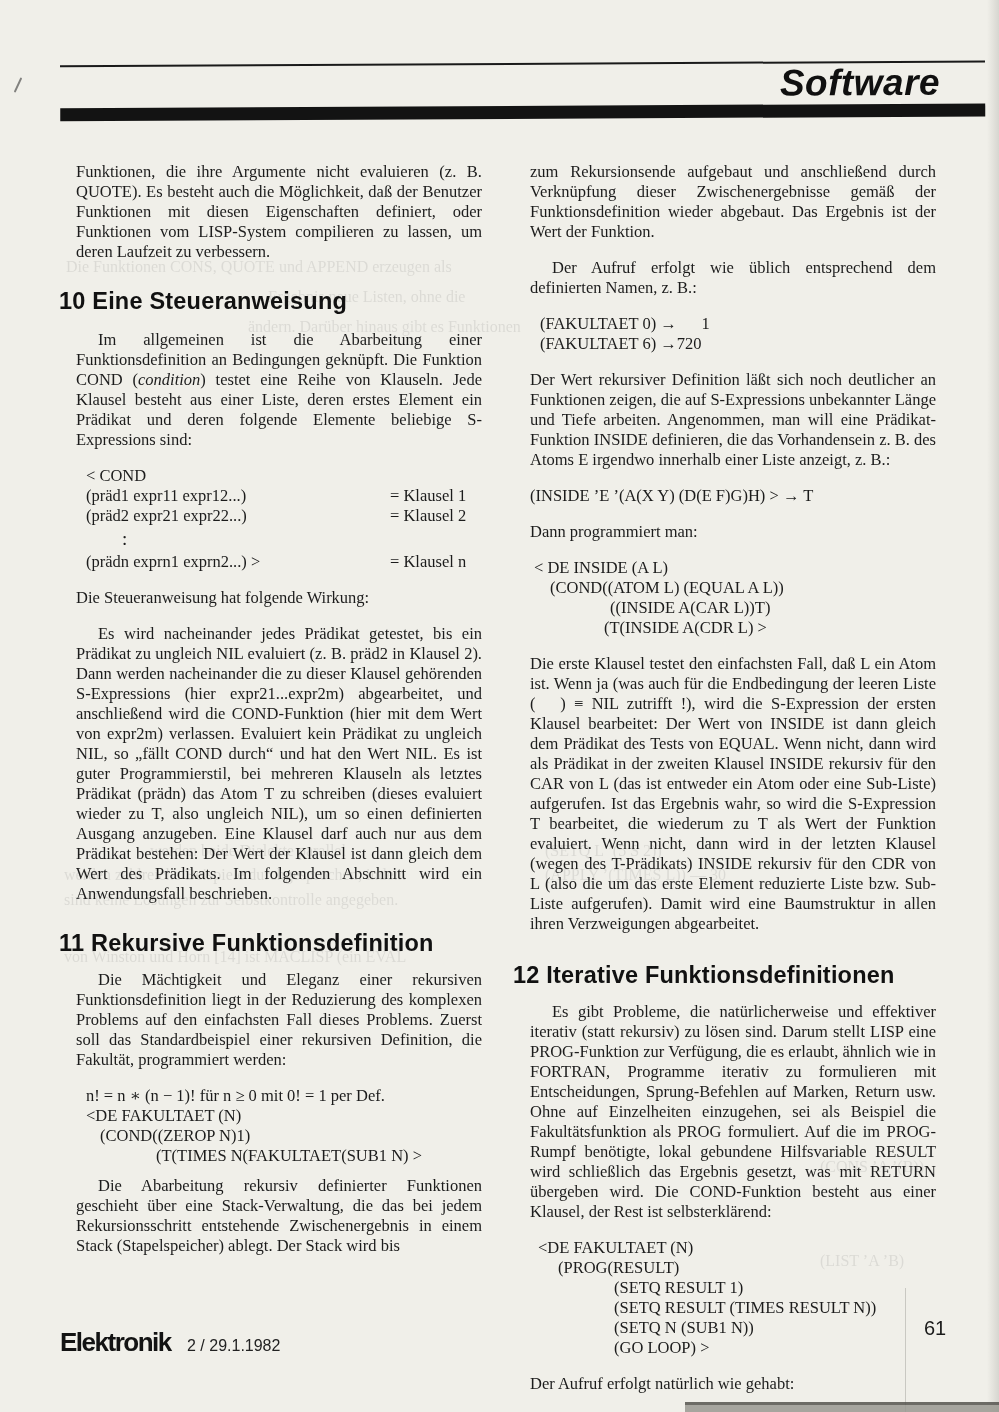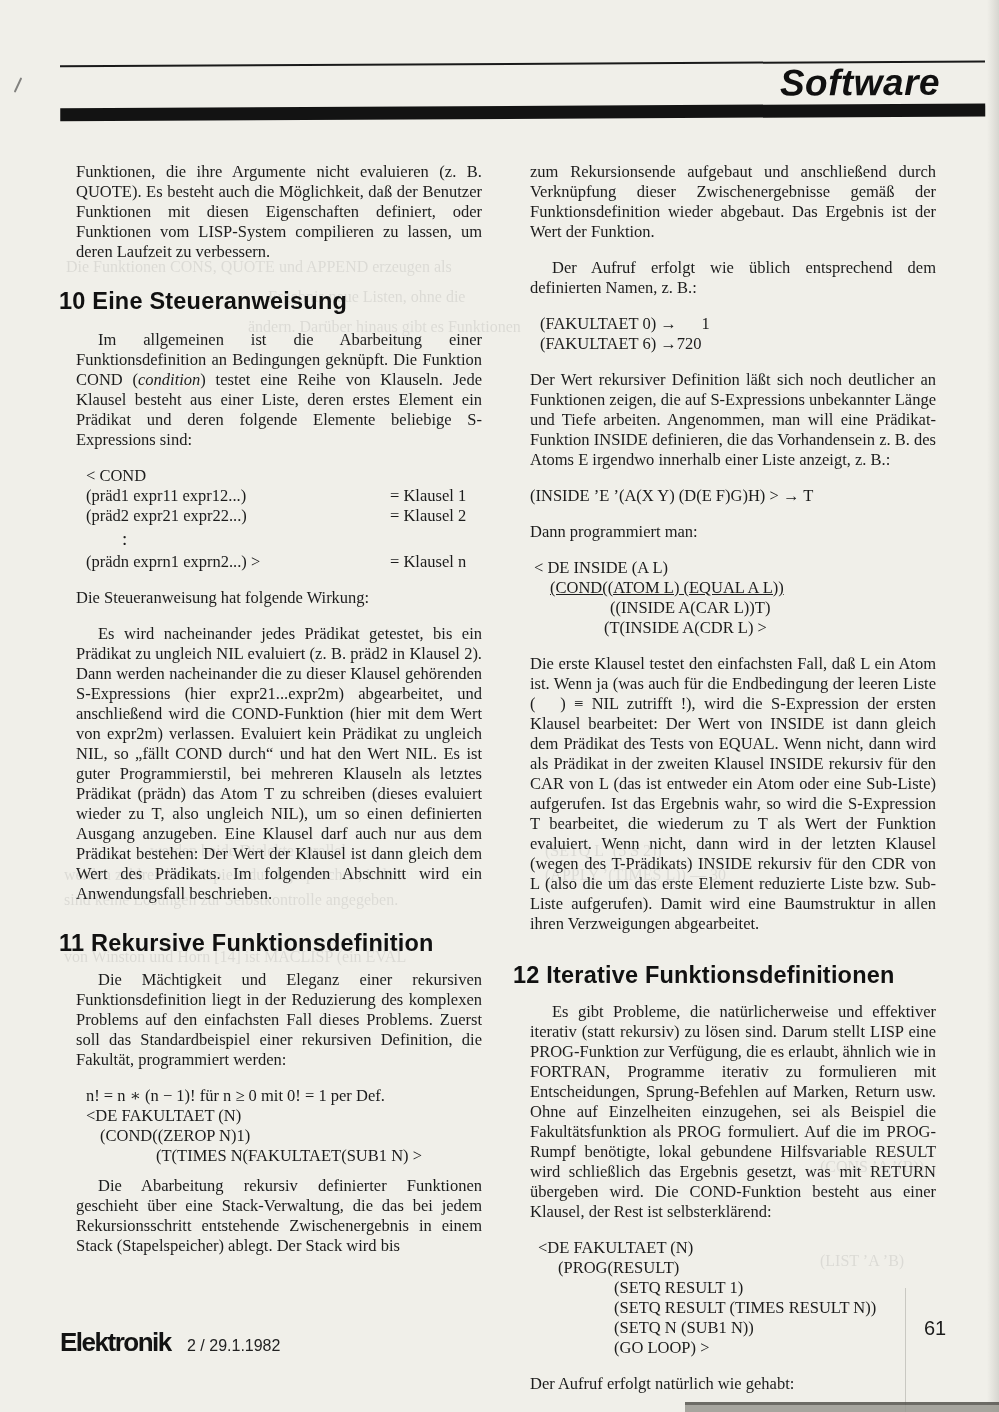--- a/index.html
+++ b/index.html
@@ -19,21 +19,21 @@
   .jtext{text-align:justify;hyphens:auto;-webkit-hyphens:auto;}
   .pind{text-indent:22px;}
   .mt{margin-top:10px;}
   .sec-h{font-family:"Liberation Sans",sans-serif;font-weight:700;font-size:23.5px;
         letter-spacing:.2px;margin:29px 0 19px -1px;color:#111;}
   .sec-h.h11{margin-bottom:17px;}
   .sec-h.h12{margin-top:31px;margin-bottom:17px;}
   
   .cline{white-space:pre;}
   .i1{padding-left:26px;}  .i2{padding-left:40px;}  .i3{padding-left:96px;}
-  .i4{padding-left:20px;}  .i5{padding-left:36px;text-decoration:underline;}  .i6{padding-left:90px;}
+  .i4{padding-left:20px;}  .i5{padding-left:36px;}  .i6{padding-left:90px;}
   .i7{padding-left:24px;}  .i8{padding-left:44px;}  .i9{padding-left:100px;} .i10{padding-left:58px;}
   .i11{padding-left:16px;}
   .krow{position:relative;padding-left:26px;}
   .klabel{position:absolute;left:330px;top:0;}
   .dots{padding-left:62px;font-size:19px;line-height:26px;height:26px;}
   
   .ghost{position:absolute;font-size:16px;color:#4a4a4a;opacity:.12;white-space:nowrap;filter:blur(.4px);}
   
   .footer-logo{position:absolute;left:60px;top:1327px;font-family:"Liberation Sans",sans-serif;
         font-weight:700;font-size:26px;letter-spacing:-1.5px;color:#131313;}

